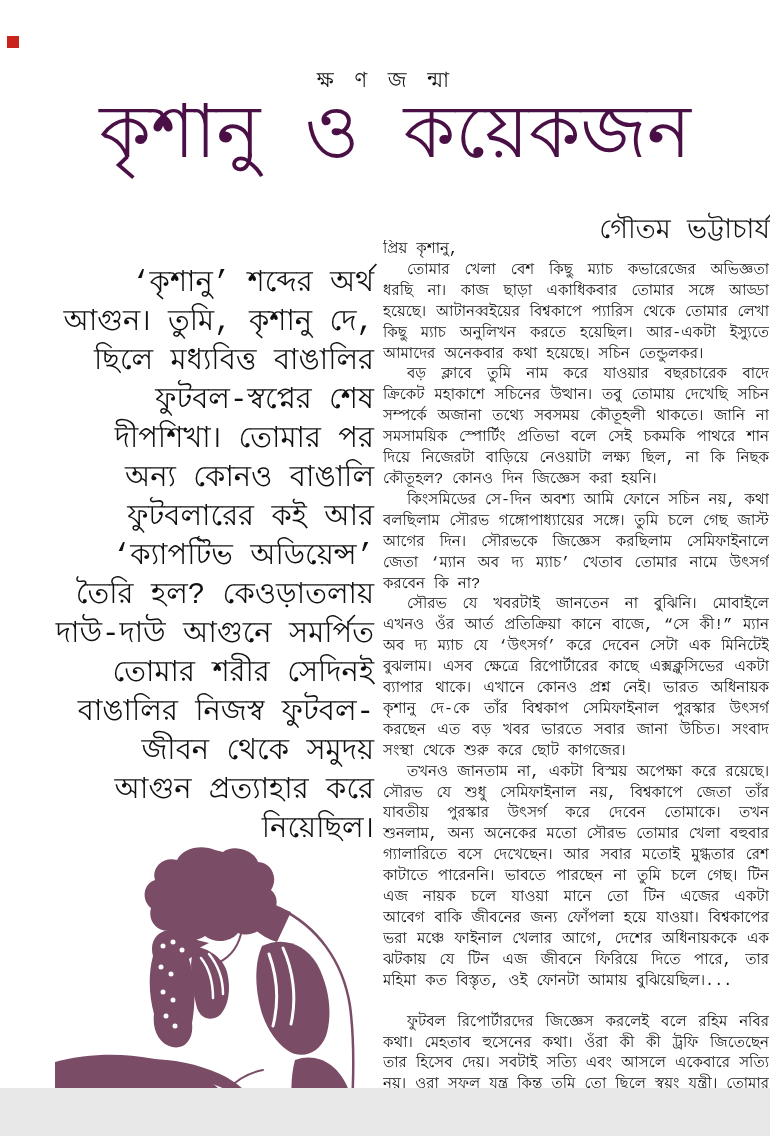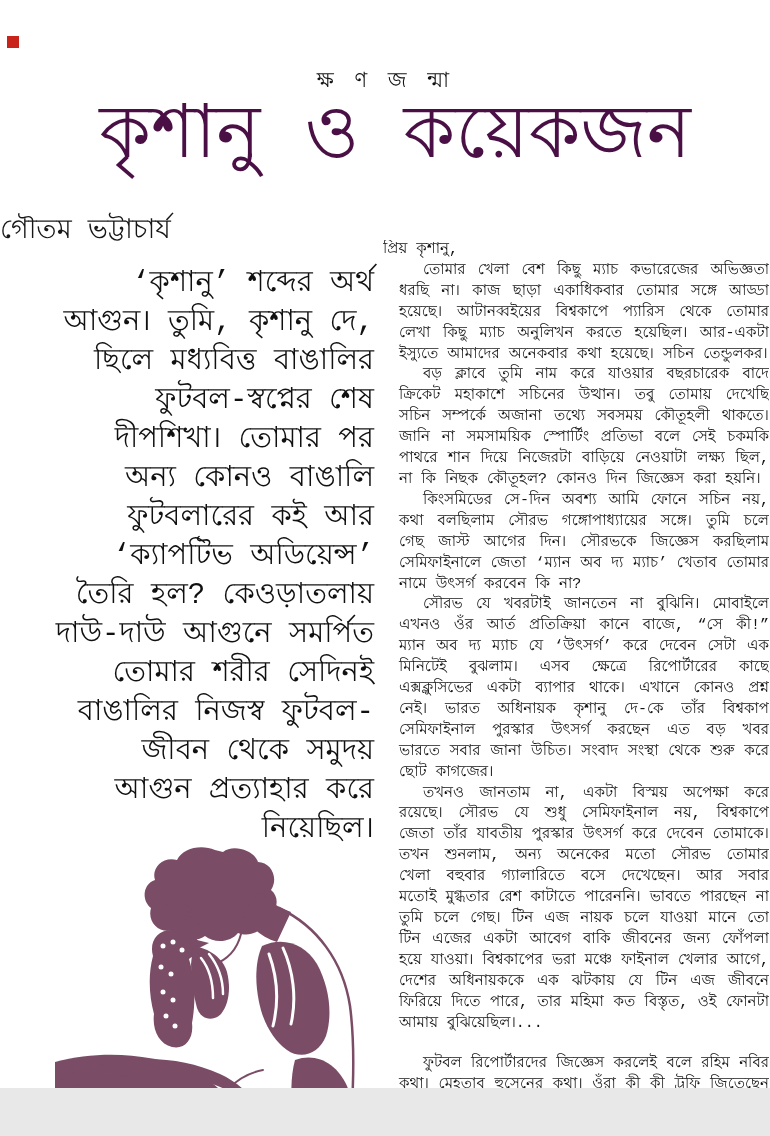--- a/index.html
+++ b/index.html
@@ -12,34 +12,34 @@
   .corner-mark{position:absolute;left:7px;top:36px;width:12px;height:12px;background:#c9241c;}
   .kicker{
     position:absolute;top:64px;left:0;width:100%;text-align:center;
     font-size:21px;letter-spacing:4px;color:#111;
   }
   .title{
     position:absolute;top:88px;left:10px;width:100%;text-align:center;
     font-size:74px;line-height:1.35;color:#4a1046;font-weight:normal;margin:0;
   }
   .author{
-    position:absolute;top:208px;left:0;width:100%;text-align:left;
+    position:absolute;top:208px;left:0;width:100%;text-align:right;
     font-size:27px;color:#161616;
   }
   .pull-quote{
     position:absolute;left:50px;top:264px;width:324px;
     font-size:29px;line-height:39px;text-align:right;color:#101010;
   }
   .body-col{
     position:absolute;left:383px;top:240px;width:386px;height:848px;
     font-size:15px;line-height:20.9px;text-align:justify;color:#141414;
     overflow:hidden;
   }
   .body-col p{margin:0;}
-  .body-col p.ind{text-indent:1.6em;margin-left:16px;}
+  .body-col p.ind{text-indent:1.6em;}
   .body-col p.gap{margin-top:20px;}
   .salutation{margin:0;}
   .bottom-rule{position:absolute;left:88px;top:1106px;width:680px;height:1px;background:#1c1c1c;}
   .footer{
     position:absolute;left:62px;top:1053px;z-index:1;
     font-size:15px;color:#2b1b26;white-space:nowrap;
   }
   .footer .pg{margin-right:14px;color:#111;}
   .illo{position:absolute;left:55px;top:846px;width:315px;height:290px;z-index:2;}
 </style>

